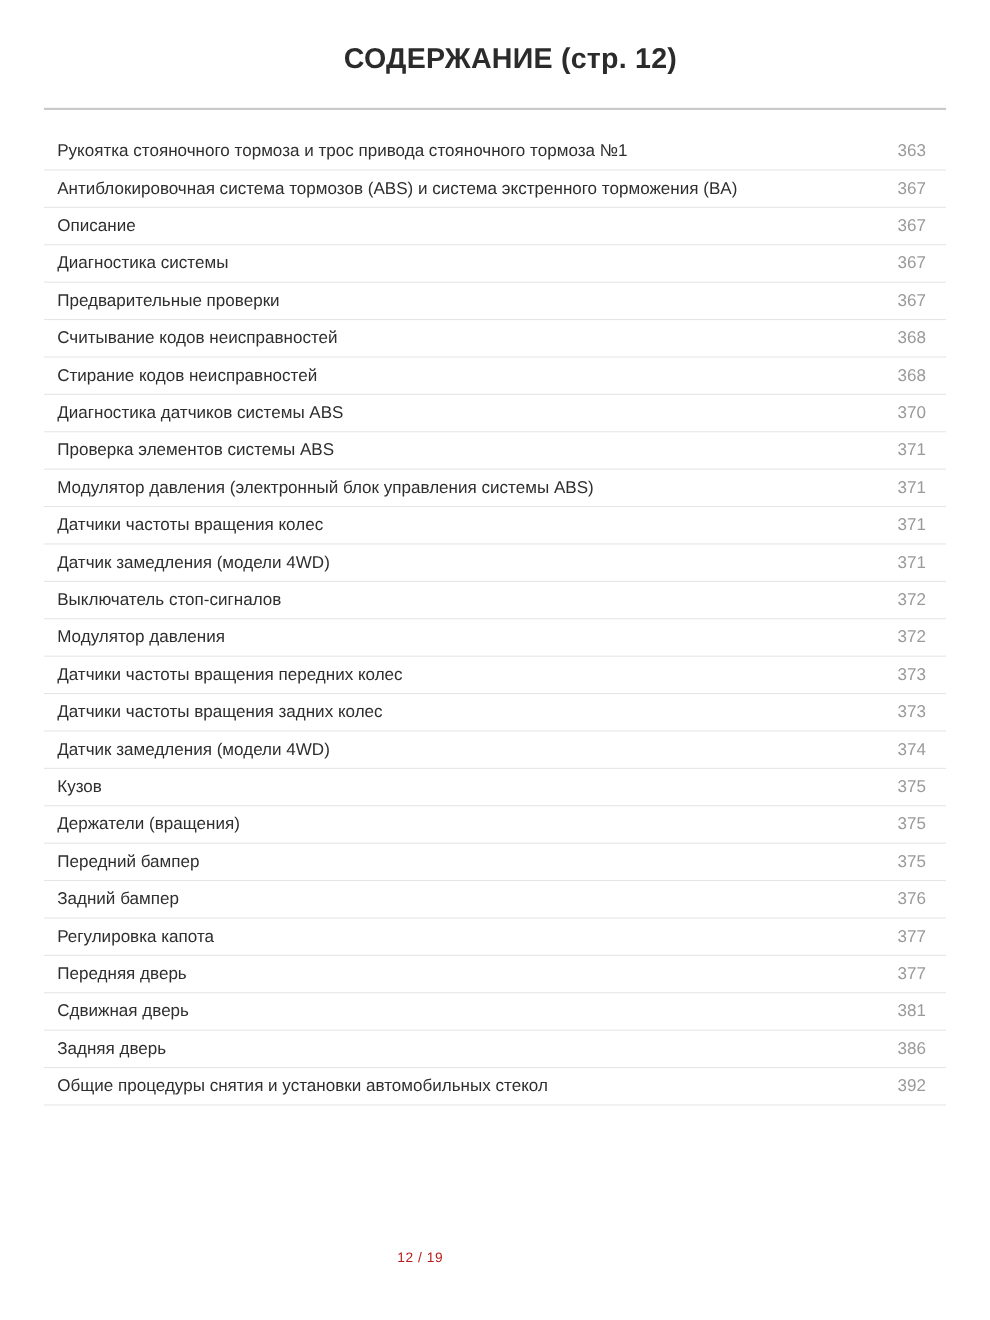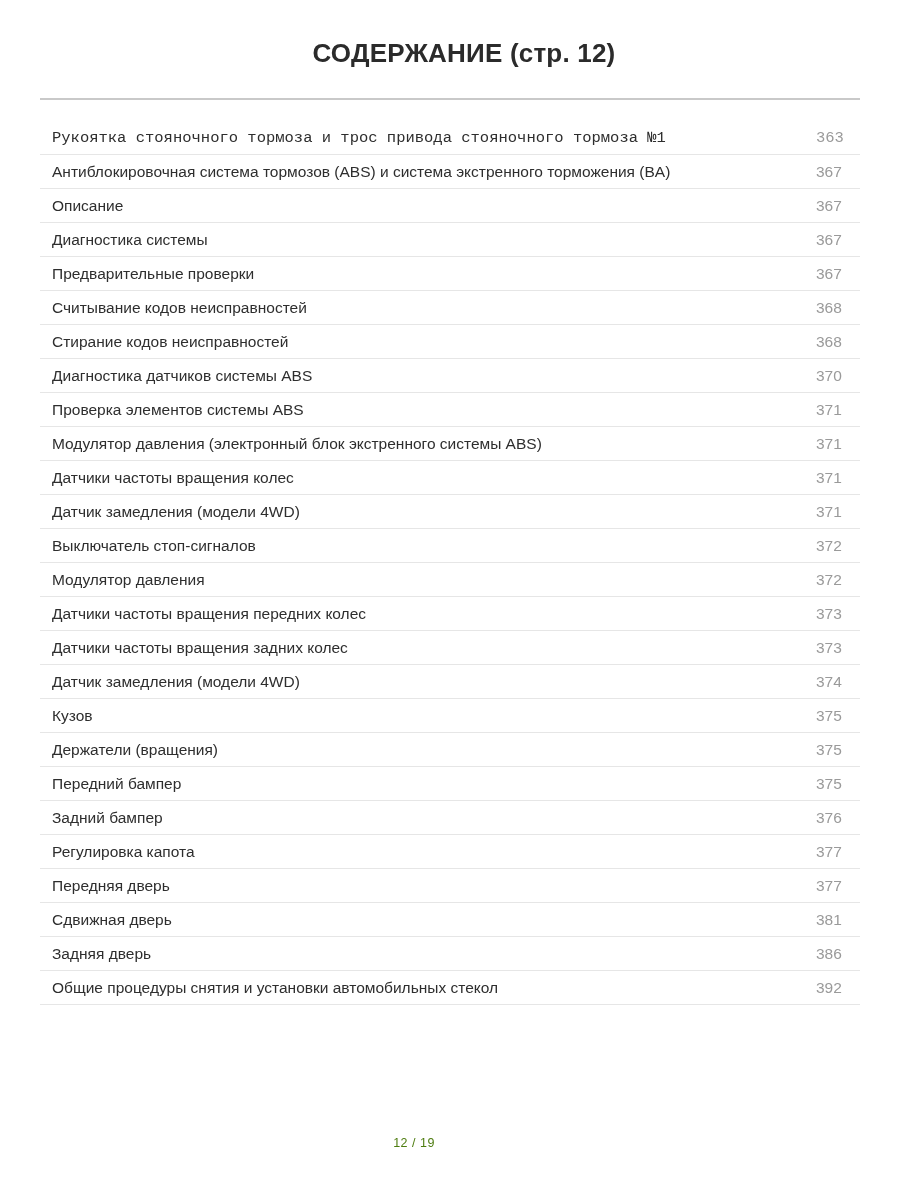--- a/index.html
+++ b/index.html
@@ -52,21 +52,20 @@
     display: flex;
     align-items: baseline;
     justify-content: space-between;
     height: 34px;
     box-sizing: border-box;
     border-bottom: 1px solid #e6e6e6;
     padding: 0 10px 0 12px;
   }
   .toc-row:first-child {
     border-top: 0;
-    font-family: Liberation Mono, monospace;
   }
   .toc-entry-label {
     font-size: 15.5px;
     color: #2e2e2e;
     line-height: 34px;
     white-space: nowrap;
     overflow: hidden;
     text-overflow: ellipsis;
     flex: 1 1 auto;
     padding-right: 16px;
@@ -79,23 +78,22 @@
     text-align: left;
     min-width: 34px;
   }
   .page-footer {
     position: absolute;
     left: 0;
     top: 1136px;
     width: 764px;
     text-align: center;
     font-size: 12.5px;
-    color: #4d7c0f;
+    color: #b91c1c;
     letter-spacing: 0.5px;
-    margin-left: 32px;
   }
 </style>
 </head>
 <body>
 
 <div class="page">
 
   <div class="toc-title">СОДЕРЖАНИЕ (стр. 12)</div>
 
   <div class="title-rule"></div>
@@ -131,21 +129,21 @@
       </div>
       <div class="toc-row">
         <span class="toc-entry-label">Диагностика датчиков системы ABS</span>
         <span class="toc-entry-page">370</span>
       </div>
       <div class="toc-row">
         <span class="toc-entry-label">Проверка элементов системы ABS</span>
         <span class="toc-entry-page">371</span>
       </div>
       <div class="toc-row">
-        <span class="toc-entry-label">Модулятор давления (электронный блок экстренного системы ABS)</span>
+        <span class="toc-entry-label">Модулятор давления (электронный блок управления системы ABS)</span>
         <span class="toc-entry-page">371</span>
       </div>
       <div class="toc-row">
         <span class="toc-entry-label">Датчики частоты вращения колес</span>
         <span class="toc-entry-page">371</span>
       </div>
       <div class="toc-row">
         <span class="toc-entry-label">Датчик замедления (модели 4WD)</span>
         <span class="toc-entry-page">371</span>
       </div>

